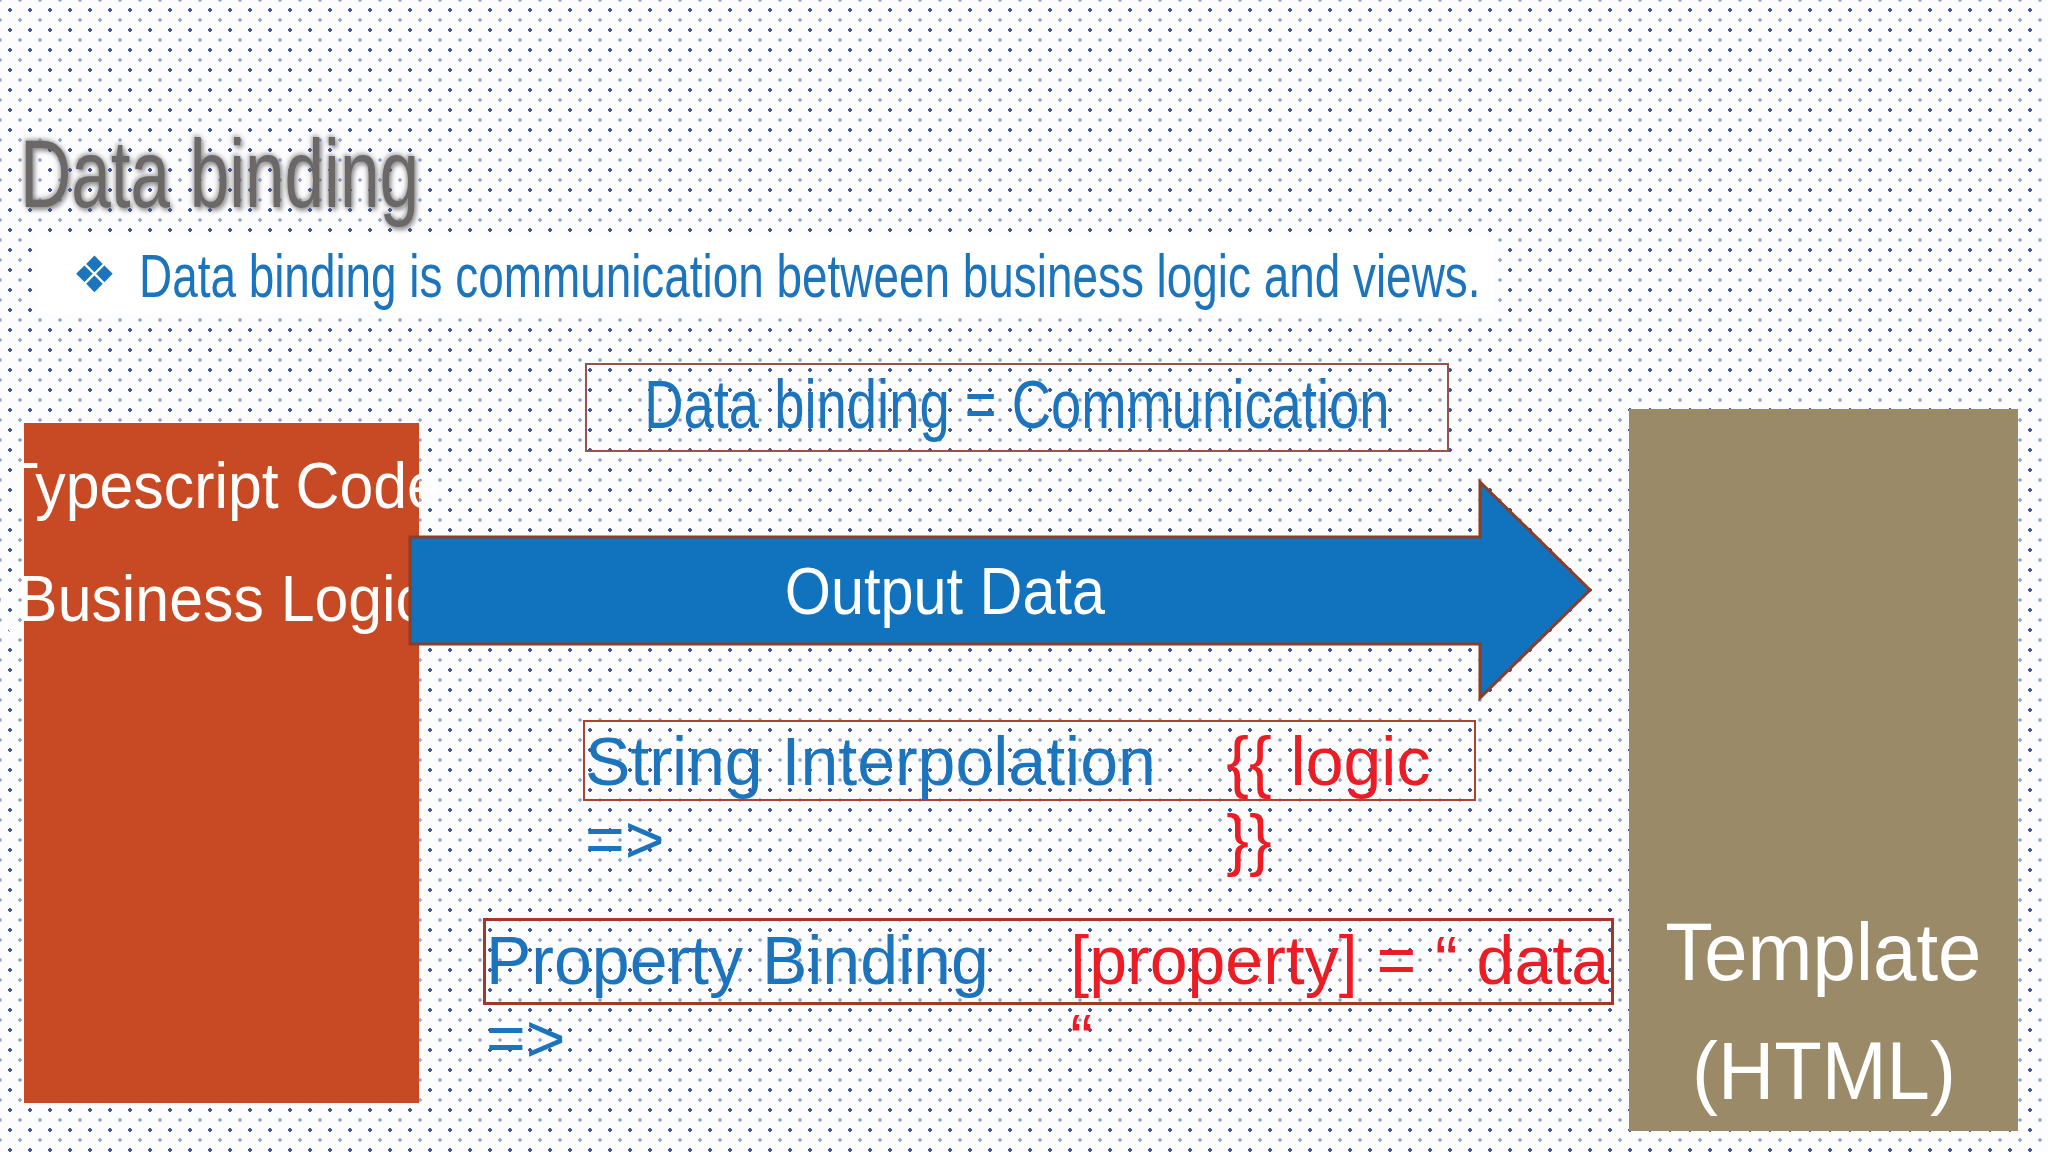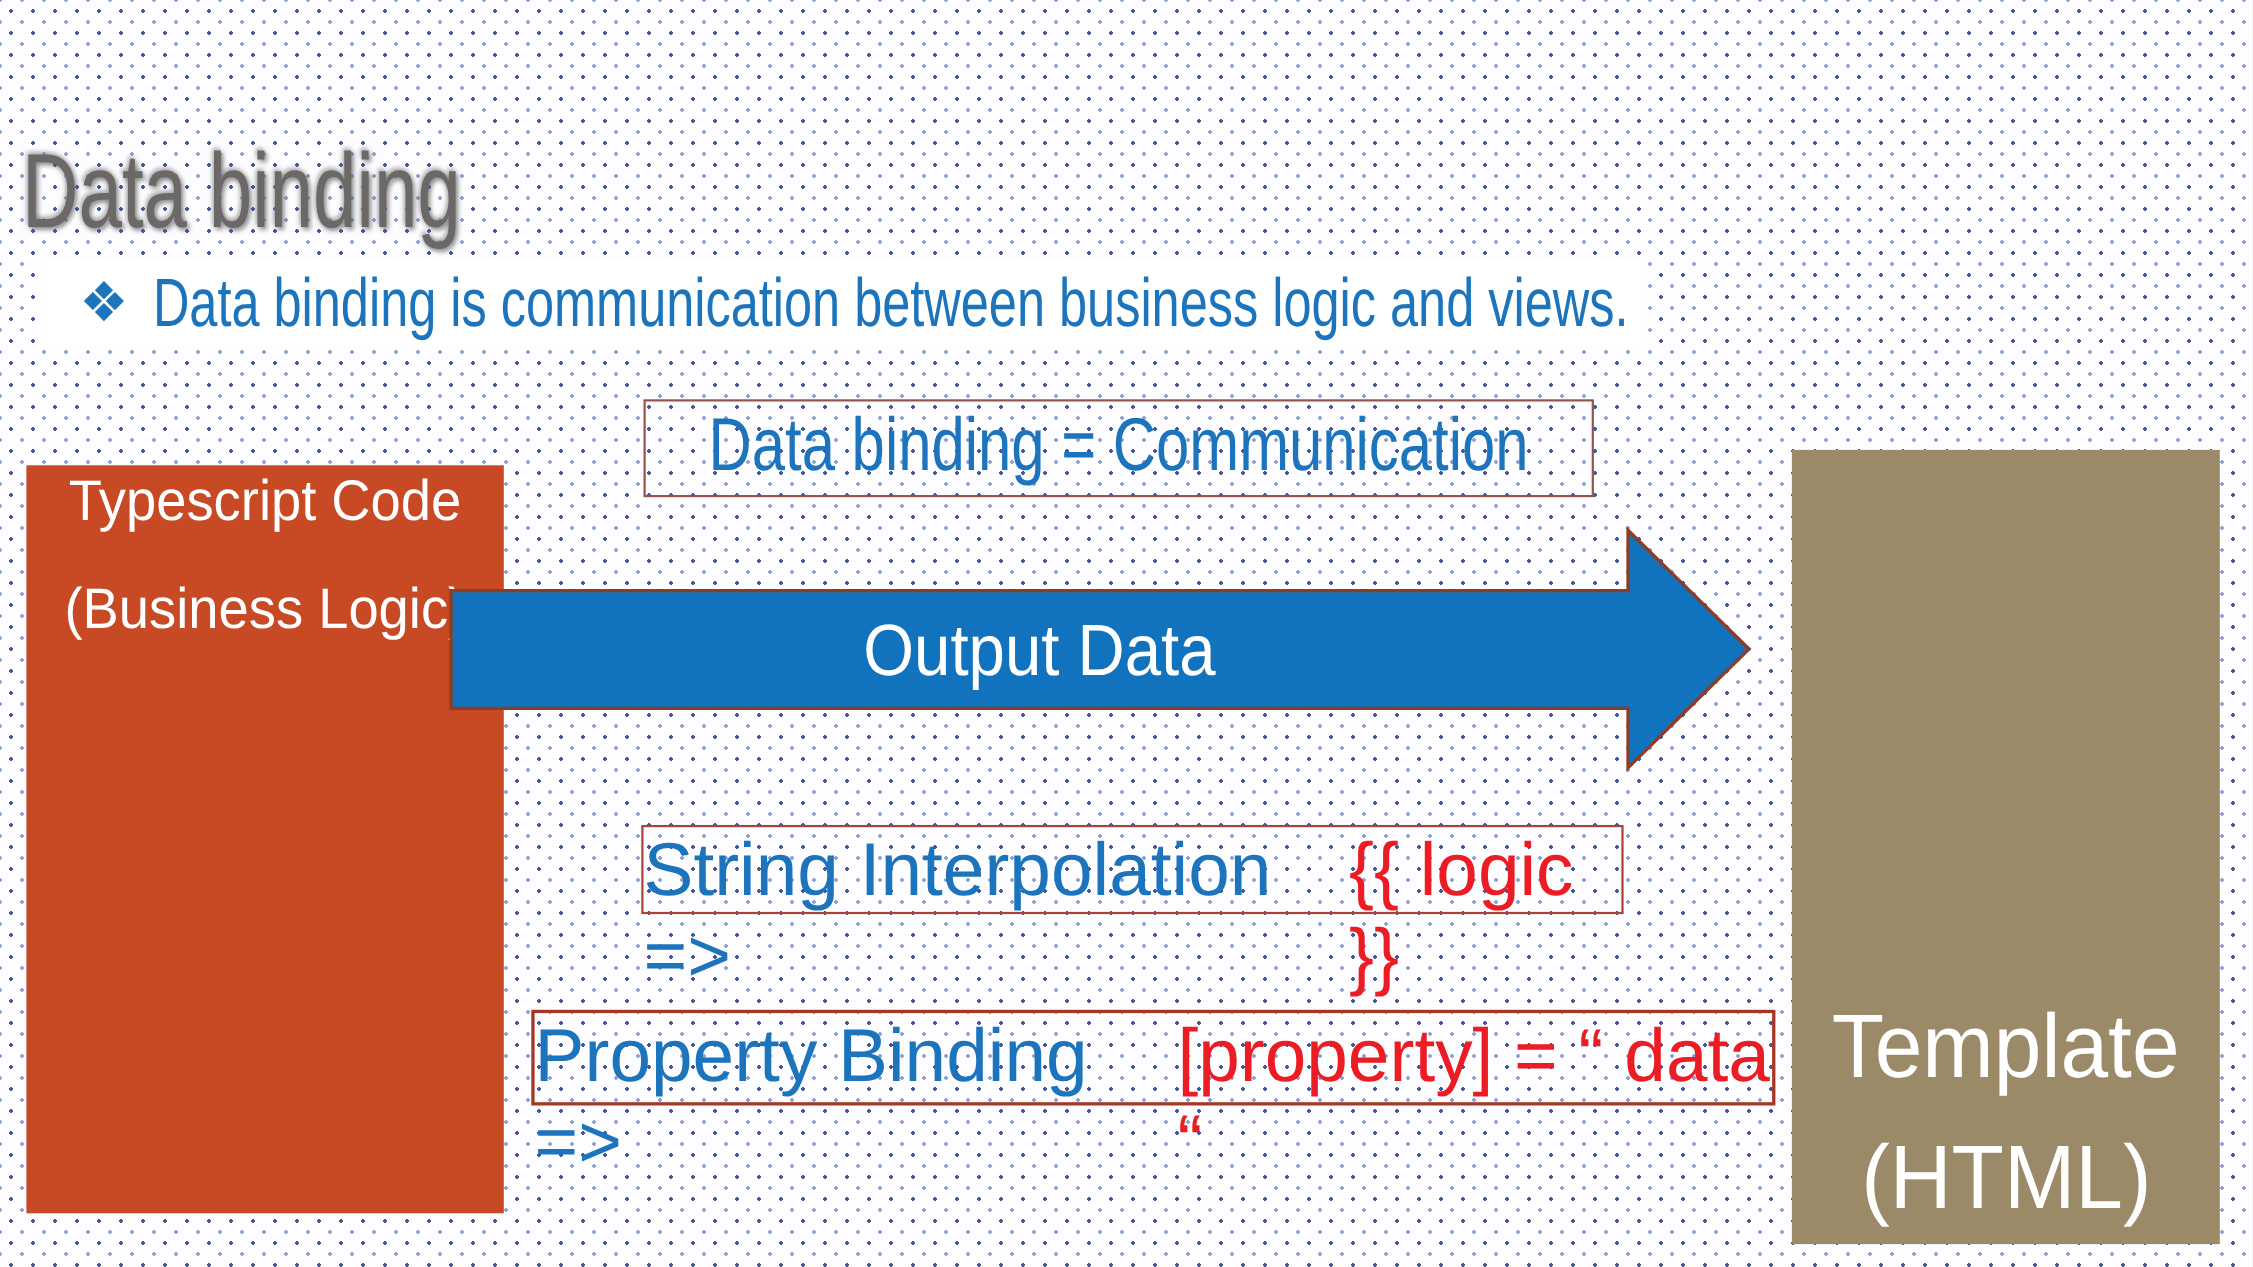--- a/index.html
+++ b/index.html
@@ -37,35 +37,35 @@
   .banner .diamond{font-size:50px;margin-right:22px;line-height:1;}
   .banner .text{font-size:62px;--cx:.74;}
 
   .rbox{
     position:absolute;box-sizing:border-box;
     display:flex;align-items:flex-start;justify-content:center;
     font-size:68px;color:var(--accent-blue,#1b74bc);
   }
   .rbox .label-red{color:var(--accent-red,#ec1c24);}
   .box-definition{left:585px;top:363px;width:864px;height:89px;border:2px solid var(--definition-border,#92544b);}
-  .box-interpolation{left:583px;top:750px;width:893px;height:81px;border:2px solid var(--interpolation-border,#a84335);}
+  .box-interpolation{left:583px;top:720px;width:893px;height:81px;border:2px solid var(--interpolation-border,#a84335);}
   .box-property{left:483px;top:918px;width:1131px;height:87px;border:3px solid var(--property-border,#a53726);}
   .box-property .label-red{font-weight:400;}
   .row{display:flex;align-items:baseline;--cx:.82;}
   .row .gap{display:inline-block;width:26px;}
 
   .block{
     position:absolute;color:#fff;text-align:center;
     display:flex;flex-direction:column;align-items:center;
     box-sizing:border-box;
   }
   .block-source{
-    left:24px;top:423px;width:434px;height:680px;
+    left:24px;top:423px;width:395px;height:680px;
     background:var(--source-fill,#c74a24);
-    font-size:52px;line-height:1.3;
+    padding-top:22px;font-size:64px;line-height:1.3;
   }
   .block-source .para2{margin-top:30px;}
   .block-target{
     left:1629px;top:409px;width:389px;height:722px;
     background:var(--target-fill,#9a8a68);
     justify-content:flex-end;font-size:82px;line-height:1.45;
   }
   .block .cx{--cx:.95;}
 
   .arrow-wrap{position:absolute;left:405px;top:478px;width:1195px;height:226px;}

